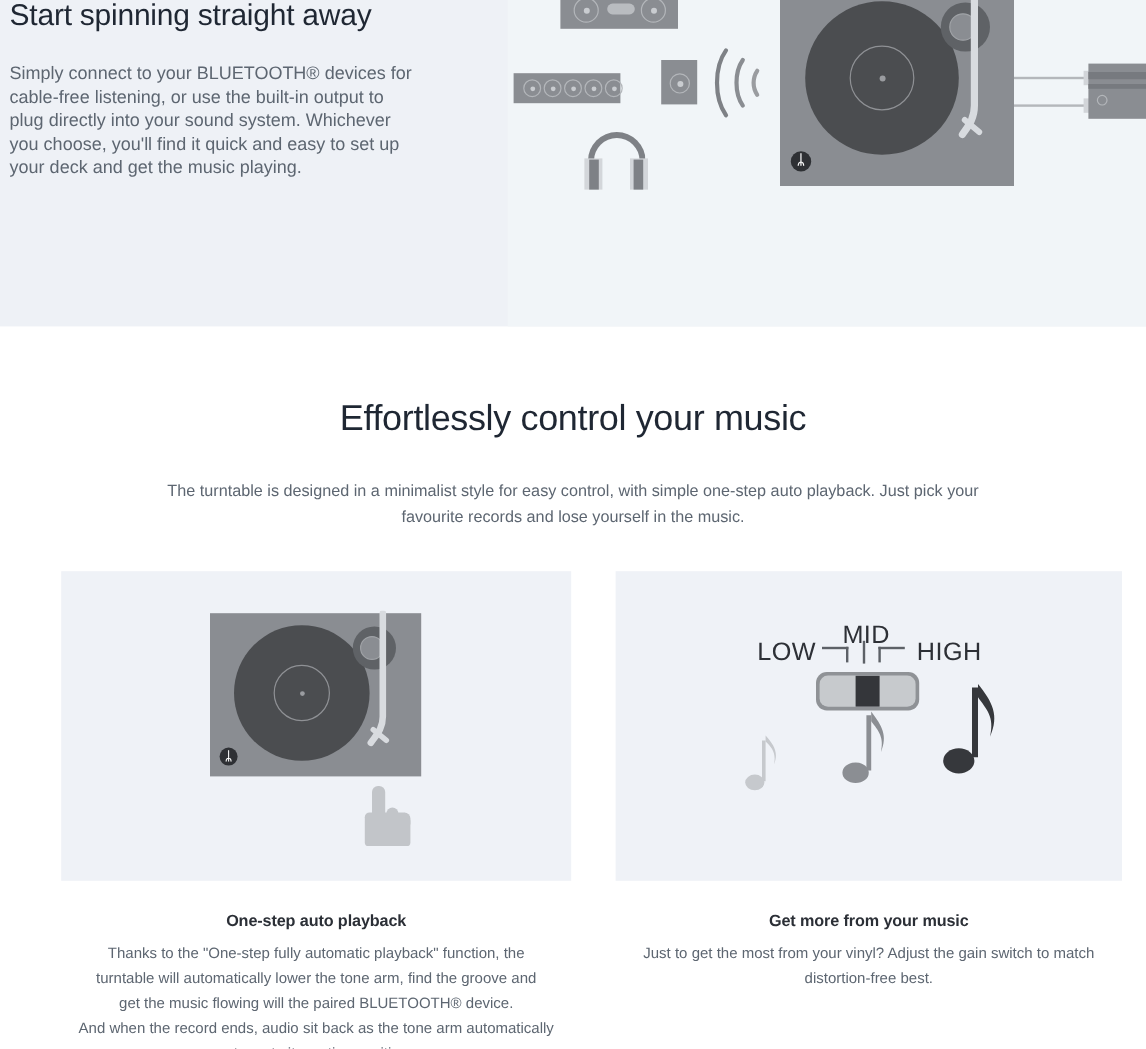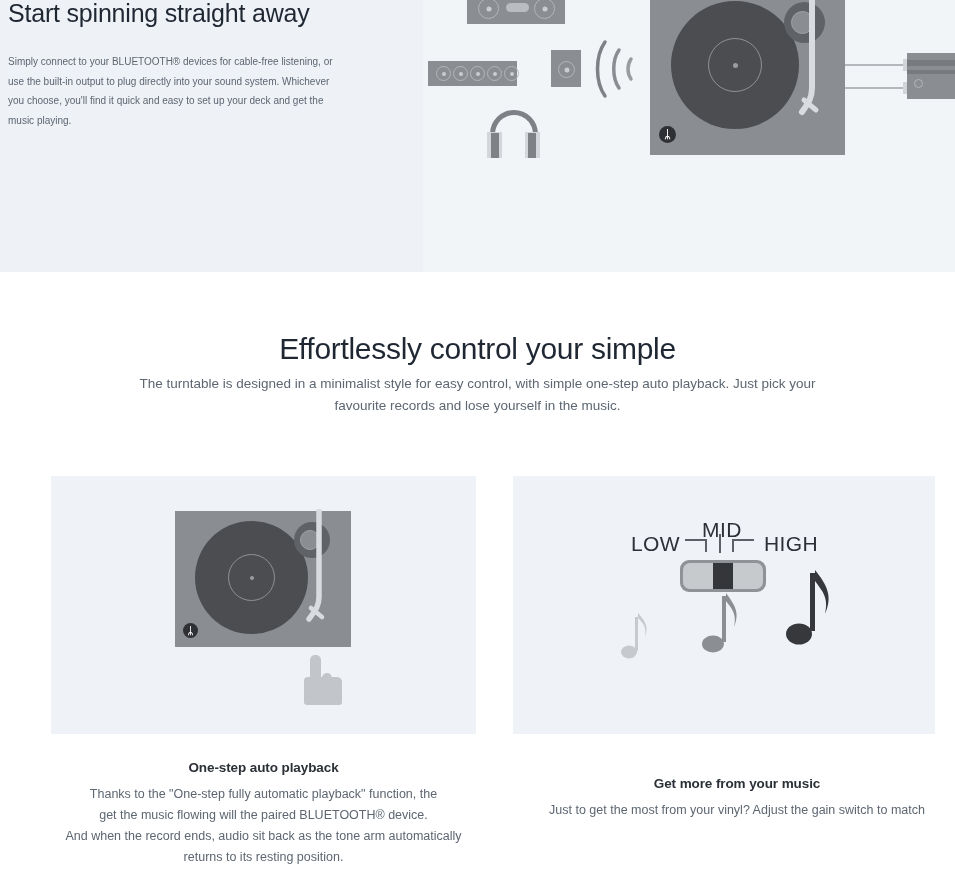--- a/index.html
+++ b/index.html
@@ -28,41 +28,41 @@
   .top-title {
     font-size: 25px;
     font-weight: 400;
     color: #1f2733;
     letter-spacing: -0.2px;
     line-height: 34px;
     margin-top: -4px;
   }
   .top-para {
     margin-top: 22px;
-    font-size: 10px;
+    font-size: 15px;
     line-height: 19.5px;
     color: #5d6671;
     width: 338px;
   }
 
   
   .mid {
     position: absolute; left: 0; top: 272px;
     width: 955px;
   }
   .mid-title {
     margin-top: 60px;
     text-align: center;
     font-size: 30px;
     font-weight: 400;
     color: #1f2733;
     letter-spacing: -0.3px;
   }
   .mid-sub {
-    margin: 7px auto 0 auto;
+    margin: 32px auto 0 auto;
     width: 700px;
     text-align: center;
     font-size: 13.5px;
     line-height: 22px;
     color: #5d6671;
   }
 
   
   .cards {
     position: absolute; left: 0; top: 476px;
@@ -71,21 +71,21 @@
   .card {
     position: absolute;
     background: #eff2f7;
     height: 258px;
   }
   .card.left  { left: 51px;  width: 425px; }
   .card.right { left: 513px; width: 422px; }
 
   .caption { position: absolute; text-align: center; }
   .caption.left  { left: 51px;  width: 425px; top: 284px; }
-  .caption.right { left: 526px; width: 422px; top: 284px; margin-top: 16px; }
+  .caption.right { left: 513px; width: 422px; top: 284px; }
   .cap-title {
     font-size: 13.5px; font-weight: bold; color: #2b2f36;
     letter-spacing: -0.1px;
   }
   .cap-body {
     margin-top: 9px;
     font-size: 12.5px; line-height: 21px; color: #5d6671;
   }
   .cap-body .l { display: block; }
 
@@ -230,21 +230,21 @@
   </div>
 
 </div>
 
 <div class="top-copy">
   <h1 class="top-title">Start spinning straight away</h1>
   <p class="top-para">Simply connect to your BLUETOOTH® devices for cable-free listening, or use the built-in output to plug directly into your sound system. Whichever you choose, you'll find it quick and easy to set up your deck and get the music playing.</p>
 </div>
 
 <div class="mid">
-  <h2 class="mid-title">Effortlessly control your simple</h2>
+  <h2 class="mid-title">Effortlessly control your music</h2>
   <p class="mid-sub">
     <span>The turntable is designed in a minimalist style for easy control, with simple one-step auto playback. Just pick</span>
     <span>your favourite records and lose yourself in the music.</span>
   </p>
 </div>
 
 <div class="cards">
 
   <div class="card left">
     <div class="g tt-body" style="left:124px;top:35px;width:176px;height:136px;">
@@ -265,20 +265,21 @@
       <div class="g hand-k" style="left:18px;top:18px;width:10px;height:14px;"></div>
       <div class="g hand-k" style="left:28px;top:22px;width:10px;height:10px;"></div>
       <div class="g hand-palm" style="left:0;top:22px;width:38px;height:28px;"></div>
     </div>
   </div>
 
   <div class="caption left">
     <div class="cap-title">One-step auto playback</div>
     <div class="cap-body">
       <span class="l">Thanks to the "One-step fully automatic playback" function, the</span>
+      <span class="l">turntable will automatically lower the tone arm, find the groove and</span>
       <span class="l">get the music flowing will the paired BLUETOOTH® device.</span>
       <span class="l">And when the record ends, audio sit back as the tone arm automatically</span>
       <span class="l">returns to its resting position.</span>
     </div>
   </div>
 
   <div class="card right">
 
     <div class="sw-label" style="left:118px;top:56px;">LOW</div>
     <div class="sw-label" style="left:189px;top:42px;">MID</div>
@@ -310,16 +311,17 @@
       <path d="M34 5 C46 20 52 31 44 49 C48 32 41 26 34 16 Z"></path>
       <path d="M29 8 h5 v58 h-5 z"></path>
       <ellipse cx="18" cy="69" rx="13" ry="10.5"></ellipse>
     </svg>
   </div>
 
   <div class="caption right">
     <div class="cap-title">Get more from your music</div>
     <div class="cap-body">
       <span class="l">Just to get the most from your vinyl? Adjust the gain switch to match</span>
+      <span class="l">distortion-free best.</span>
     </div>
   </div>
 
 </div>
 
 </body></html>

